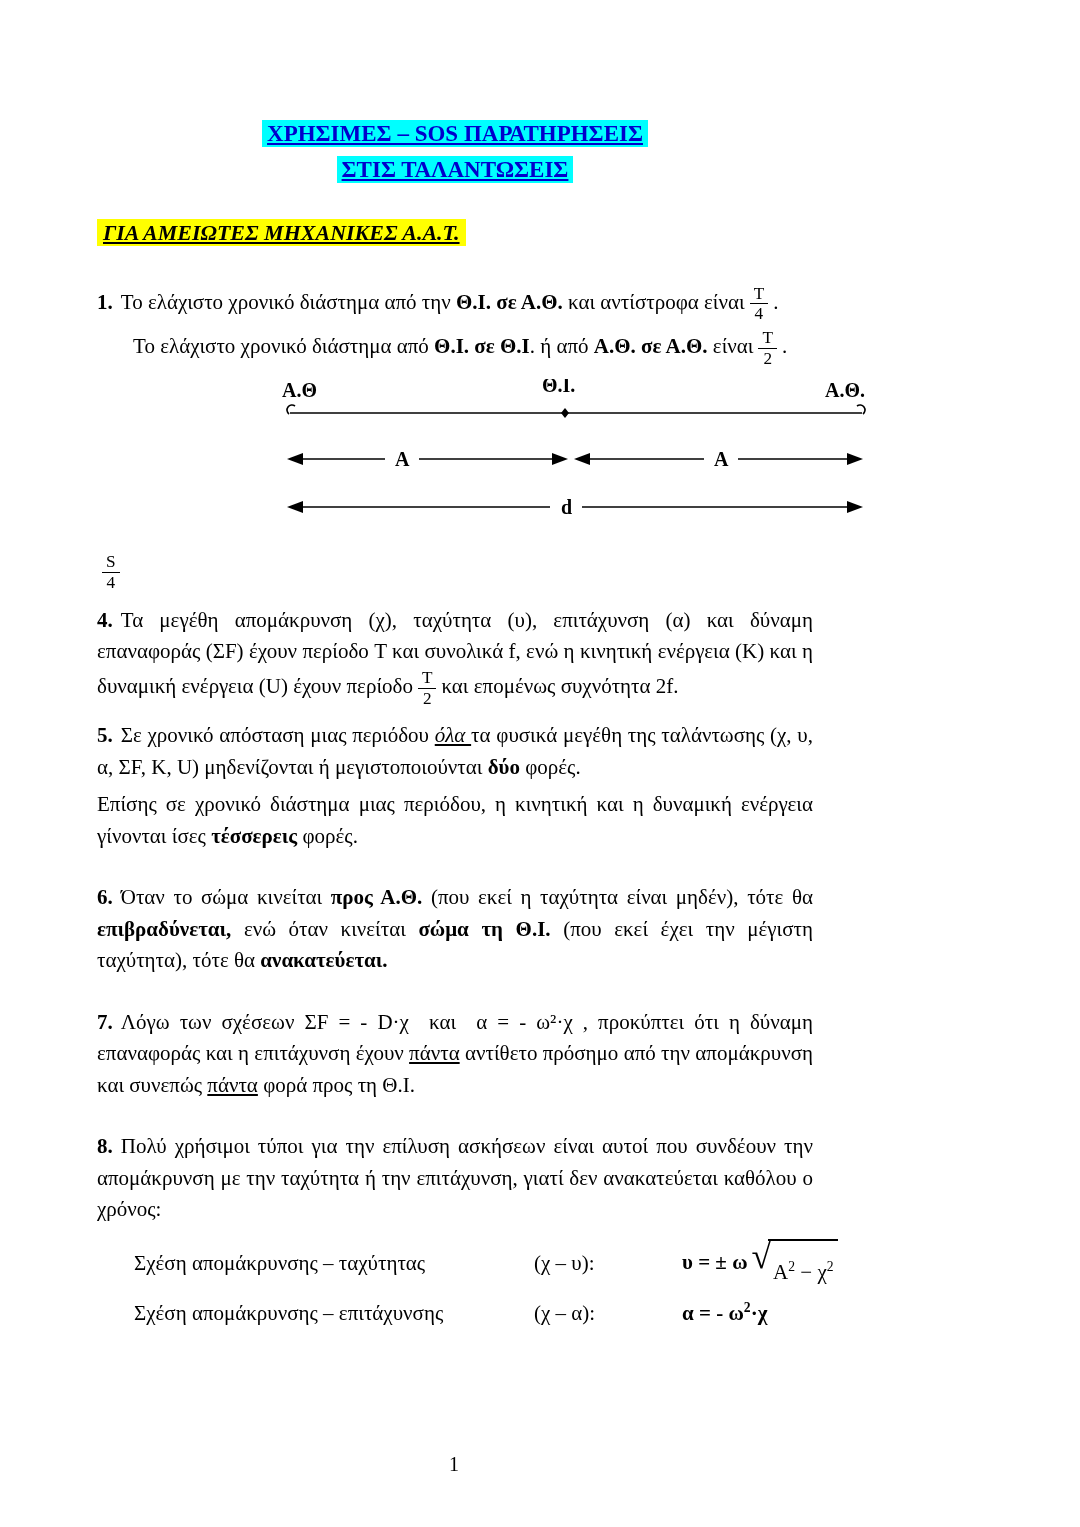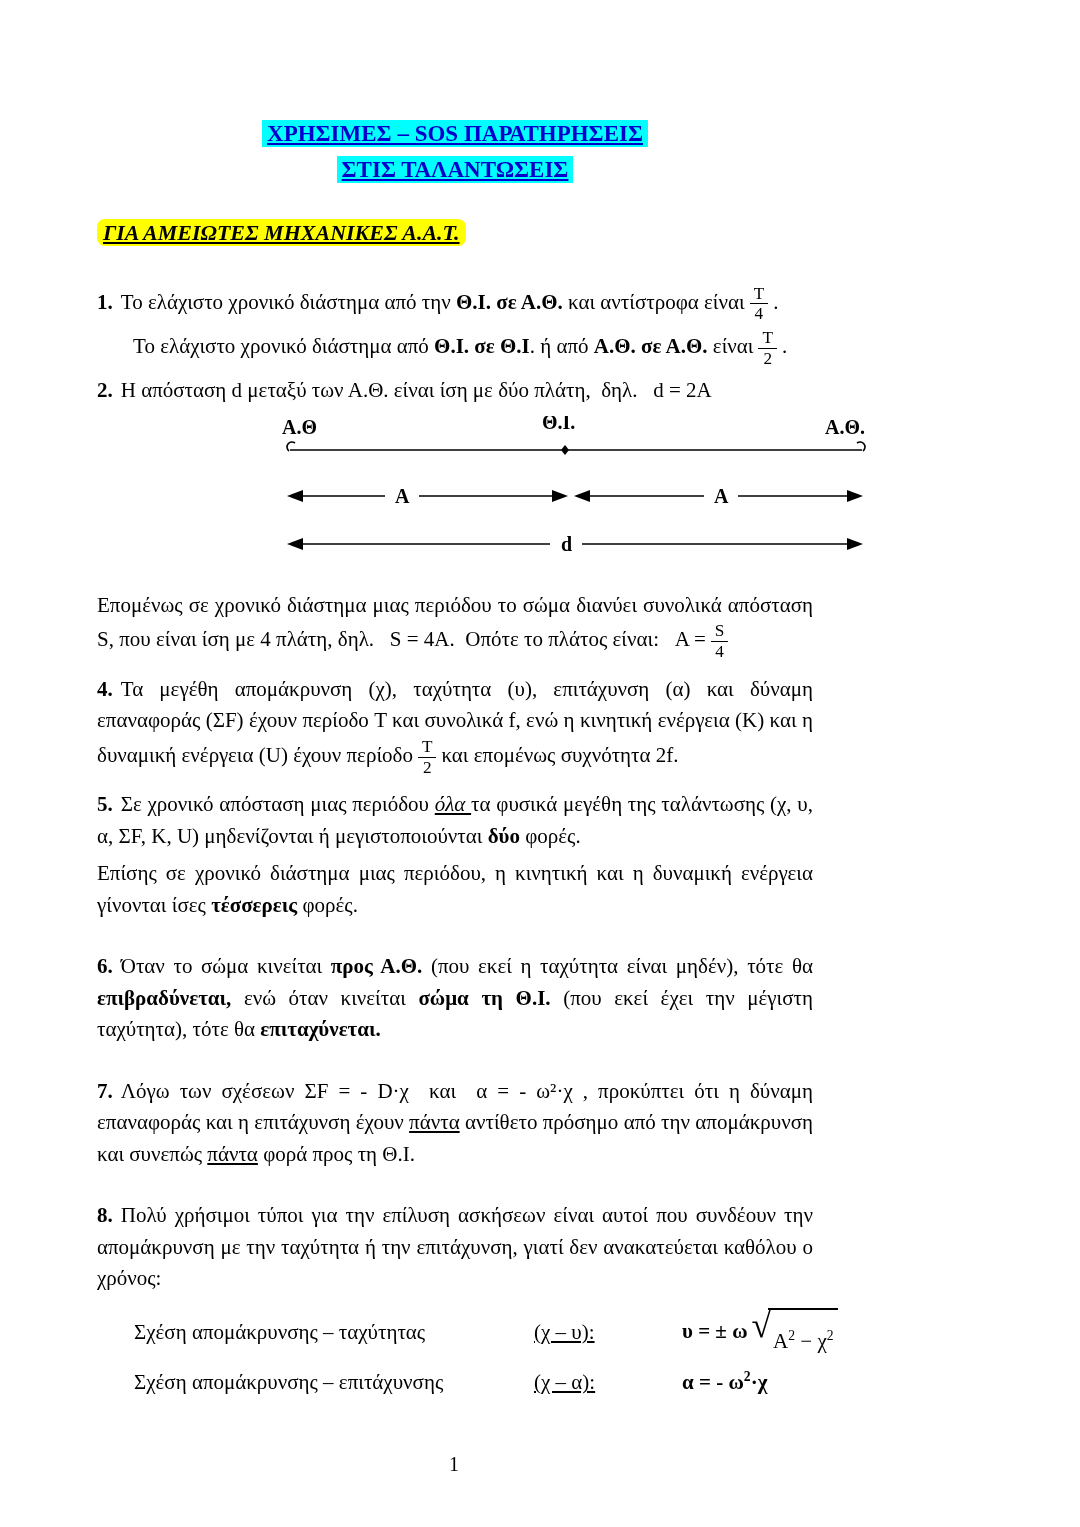--- a/index.html
+++ b/index.html
@@ -19,21 +19,21 @@
   .title-block{text-align:center;margin-bottom:0;}
   .title-line{line-height:36px;}
   .hl-cyan{
     background:var(--cyan);color:var(--blue);font-weight:bold;
     text-decoration:underline;font-size:23px;padding:1px 5px;
   }
   
   .section-heading{margin-top:28px;margin-bottom:34px;}
   .hl-yellow{
     background:var(--yellow);color:var(--ink);font-weight:bold;font-style:italic;
-    text-decoration:underline;font-size:22px;padding:1px 6px;border-radius:8px;
+    text-decoration:underline;font-size:22px;padding:1px 6px;
   }
   .para{margin:0 0 12px 0;text-align:justify;}
   .para.tight{margin-bottom:6px;}
   .para.gap{margin-top:30px;}
   .inum{font-weight:bold;margin-right:8px;}
   b{font-weight:bold;}
   .bu{font-weight:bold;}
   .iu{font-style:italic;text-decoration:underline;}
   .u{text-decoration:underline;}
   .indent2{margin-left:36px;}
@@ -47,21 +47,21 @@
   .frac .fden{padding:0 4px;}
   
   .diagram-wrap{margin:10px 0 14px 185px;text-align:center;}
   .dlabel{font-family:"Liberation Serif", serif;font-weight:bold;font-size:20px;}
   .dline{stroke:#000;stroke-width:1.6;}
   .dfill{fill:#000;}
   
   .formula-block{margin-top:13px;margin-left:37px;}
   .formula-row{margin-bottom:10px;display:flex;align-items:center;}
   .f-label{width:400px;flex:0 0 400px;}
-  .f-rel{width:148px;flex:0 0 148px;text-decoration:underline;}
+  .f-rel{width:148px;flex:0 0 148px;}
   .f-expr{white-space:nowrap;}
   .f-expr sup{font-size:0.65em;}
   .sqrt{display:inline-flex;align-items:flex-start;vertical-align:middle;margin-left:4px;}
   .sqrt-sign{font-size:1.7em;line-height:1;margin-right:-3px;font-weight:normal;}
   .radicand{border-top:2px solid var(--ink);padding:16px 4px 0 5px;}
   .bold-expr{font-weight:bold;}
   
   .page-number{
     position:absolute;left:0;right:0;bottom:48px;text-align:center;font-size:20px;
   }
@@ -88,23 +88,20 @@
         </span><span>.</span>
     </div>
     <div class="line indent2">
       <span>Το ελάχιστο χρονικό διάστημα από </span><b>Θ.Ι. σε Θ.Ι</b><span>. ή από </span><b>Α.Θ. σε Α.Θ.</b><span> είναι</span><span class="frac">
           <span class="fnum">T</span>
           <span class="fden">2</span>
         </span><span>.</span>
     </div>
   </div>
 
-  <div class="para tight">
-    <span class="inum">2.</span><span>Η απόσταση d μεταξύ των Α.Θ. είναι ίση με δύο πλάτη,&nbsp; δηλ.&nbsp;&nbsp; d = 2A</span>
-  </div>
 
   <div class="diagram-wrap">
     <svg width="600" height="150" viewBox="0 0 600 150">
       <text x="0" y="18" class="dlabel">Α.Θ</text>
       <text x="260" y="13" class="dlabel">Θ.Ι.</text>
       <text x="543" y="18" class="dlabel">Α.Θ.</text>
 
       <g>
         <line x1="8" y1="34" x2="580" y2="34" class="dline"></line>
         <path d="M13,27 a5,5 0 1,0 -6,8" class="dline" fill="none"></path>
@@ -131,42 +128,42 @@
         <polygon class="dfill" points="5,128 21,122 21,134"></polygon>
         <line x1="19" y1="128" x2="268" y2="128" class="dline"></line>
         <text x="279" y="135" class="dlabel">d</text>
         <line x1="300" y1="128" x2="566" y2="128" class="dline"></line>
         <polygon class="dfill" points="581,128 565,122 565,134"></polygon>
       </g>
     </svg>
   </div>
 
   <div class="para">
-    <span>Επομένως σε χρονικό διάστημα μιας περιόδου το σώμα διανύει συνολικά απόσταση S, που είναι ίση με 4 πλάτη, δηλ.&nbsp;&nbsp; S = 4A.&nbsp; Οπότε το πλάτος είναι:&nbsp;&nbsp; A =</span><span class="frac">
+    <span class="frac">
         <span class="fnum">S</span>
         <span class="fden">4</span>
       </span>
   </div>
 
   <div class="para">
     <span class="inum">4.</span><span>Τα μεγέθη απομάκρυνση (χ), ταχύτητα (υ), επιτάχυνση (α) και δύναμη επαναφοράς (ΣF) έχουν περίοδο T και συνολικά f, ενώ η κινητική ενέργεια (K) και η δυναμική ενέργεια (U) έχουν περίοδο</span><span class="frac">
         <span class="fnum">T</span>
         <span class="fden">2</span>
       </span><span>και επομένως συχνότητα 2f.</span>
   </div>
 
   <div class="para tight">
     <span class="inum">5.</span><span>Σε χρονικό απόσταση μιας περιόδου </span><span class="iu">όλα </span><span>τα φυσικά μεγέθη της ταλάντωσης (χ, υ, α, ΣF, K, U) μηδενίζονται ή μεγιστοποιούνται </span><span class="bu">δύο </span><span>φορές.</span>
   </div>
   <div class="para">
     <span>Επίσης σε χρονικό διάστημα μιας περιόδου, η κινητική και η δυναμική ενέργεια γίνονται ίσες </span><span class="bu">τέσσερεις </span><span>φορές.</span>
   </div>
 
   <div class="para gap">
-    <span class="inum">6.</span><span>Όταν το σώμα κινείται </span><b>προς Α.Θ.</b><span> (που εκεί η ταχύτητα είναι μηδέν), τότε θα </span><b>επιβραδύνεται,</b><span> ενώ όταν κινείται </span><b>σώμα τη Θ.Ι.</b><span> (που εκεί έχει την μέγιστη ταχύτητα), τότε θα </span><b>επιταχύνεται.</b>
+    <span class="inum">6.</span><span>Όταν το σώμα κινείται </span><b>προς Α.Θ.</b><span> (που εκεί η ταχύτητα είναι μηδέν), τότε θα </span><b>επιβραδύνεται,</b><span> ενώ όταν κινείται </span><b>σώμα τη Θ.Ι.</b><span> (που εκεί έχει την μέγιστη ταχύτητα), τότε θα </span><b>ανακατεύεται.</b>
   </div>
 
   <div class="para gap">
     <span class="inum">7.</span><span>Λόγω των σχέσεων ΣF = - D·χ&nbsp; και&nbsp; α = - ω²·χ , προκύπτει ότι η δύναμη επαναφοράς και η επιτάχυνση έχουν </span><span class="u">πάντα</span><span> αντίθετο πρόσημο από την απομάκρυνση και συνεπώς </span><span class="u">πάντα</span><span> φορά προς τη Θ.Ι.</span>
   </div>
 
   <div class="para gap">
     <span class="inum">8.</span><span>Πολύ χρήσιμοι τύποι για την επίλυση ασκήσεων είναι αυτοί που συνδέουν την απομάκρυνση με την ταχύτητα ή την επιτάχυνση, γιατί δεν ανακατεύεται καθόλου ο χρόνος:</span>
   </div>
 

